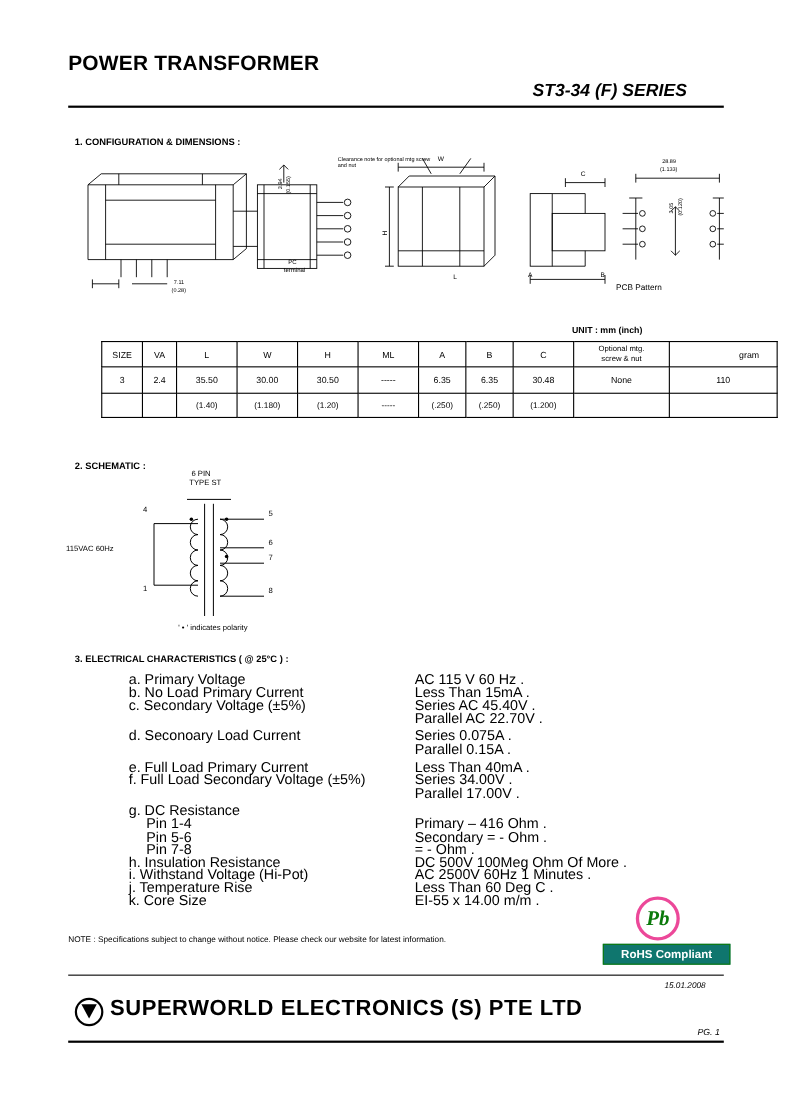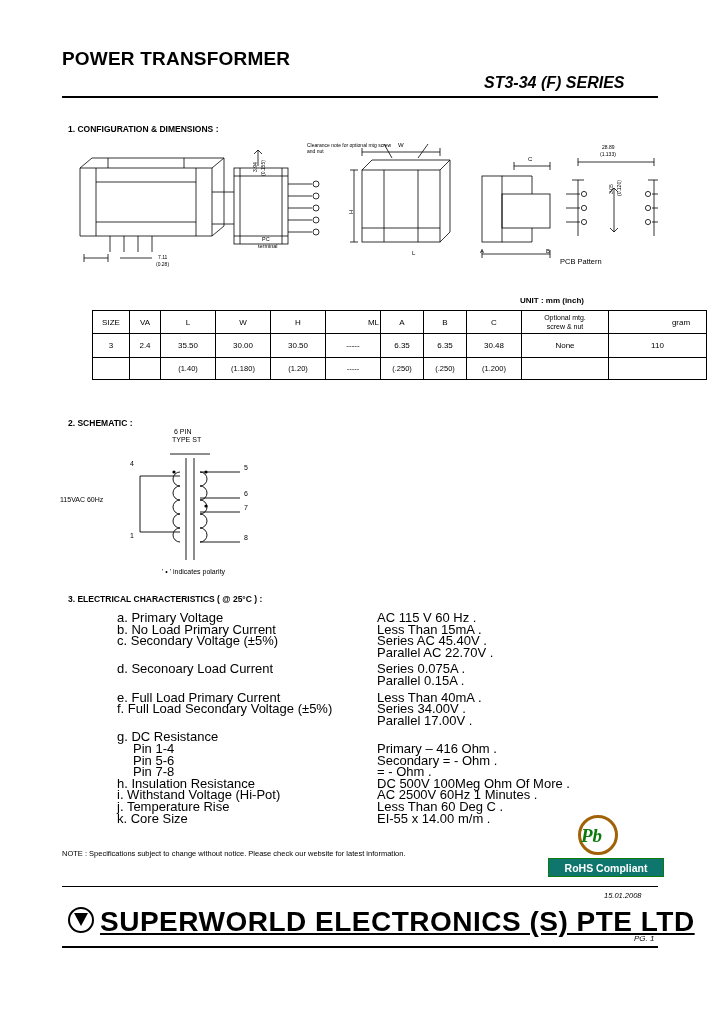--- a/index.html
+++ b/index.html
@@ -147,25 +147,24 @@
   }
   .datestamp {
     position: absolute;
     left: 604px; top: 891px;
     font-size: 7.5px;
     font-style: italic;
   }
   .company {
     position: absolute;
     left: 100px; top: 906px;
-    font-size: 28px;
+    font-size: 20px;
     font-weight: bold;
     letter-spacing: 0.5px;
     white-space: nowrap;
-    text-decoration: underline;
   }
   .pgnum {
     position: absolute;
     left: 634px; top: 934px;
     font-size: 8px;
     font-style: italic;
   }
   .logo-circle {
     position: absolute;
     left: 68px; top: 907px;
@@ -187,28 +186,29 @@
     left: 62px; top: 946px;
     width: 596px;
     height: 2px;
     background: #000;
   }
   
   .pb-circle {
     position: absolute;
     left: 578px; top: 815px;
     width: 40px; height: 40px;
-    border: 3px solid #a16207;
+    border: 3px solid #ec4899;
     border-radius: 50%;
     box-sizing: border-box;
     color: #0b7a0b;
     font-size: 19px;
     font-weight: bold;
     font-style: italic;
     font-family: "Liberation Serif", serif;
+    text-align: center;
     line-height: 36px;
   }
   .rohs-badge {
     position: absolute;
     left: 548px; top: 858px;
     width: 116px;
     height: 19px;
     background: #0f766e;
     color: #ffffff;
     font-size: 10.5px;
@@ -333,21 +333,21 @@
   <div class="unit-txt">UNIT : mm (inch)</div>
 
   <table class="dimtable">
     <tbody>
         <tr>
       <td class="hdrc" style="width:34px;">SIZE</td>
       <td class="hdrc" style="width:28px;">VA</td>
       <td class="hdrc" style="width:52px;">L</td>
       <td class="hdrc" style="width:52px;">W</td>
       <td class="hdrc" style="width:52px;">H</td>
-      <td class="hdrc" style="width:52px;text-align:right;">ML</td>
+      <td class="hdrc" style="width:52px;">ML</td>
       <td class="hdrc" style="width:40px;">A</td>
       <td class="hdrc" style="width:40px;">B</td>
       <td class="hdrc" style="width:52px;">C</td>
       <td class="hdrc" style="width:84px; font-size:7px; line-height:9px;">
         <span>Optional mtg.</span><br>
         <span>screw &amp; nut</span>
       </td>
       <td class="hdrc" style="width:48px;padding-left:48px;">gram</td>
     </tr>
     <tr style="height:24px;">

